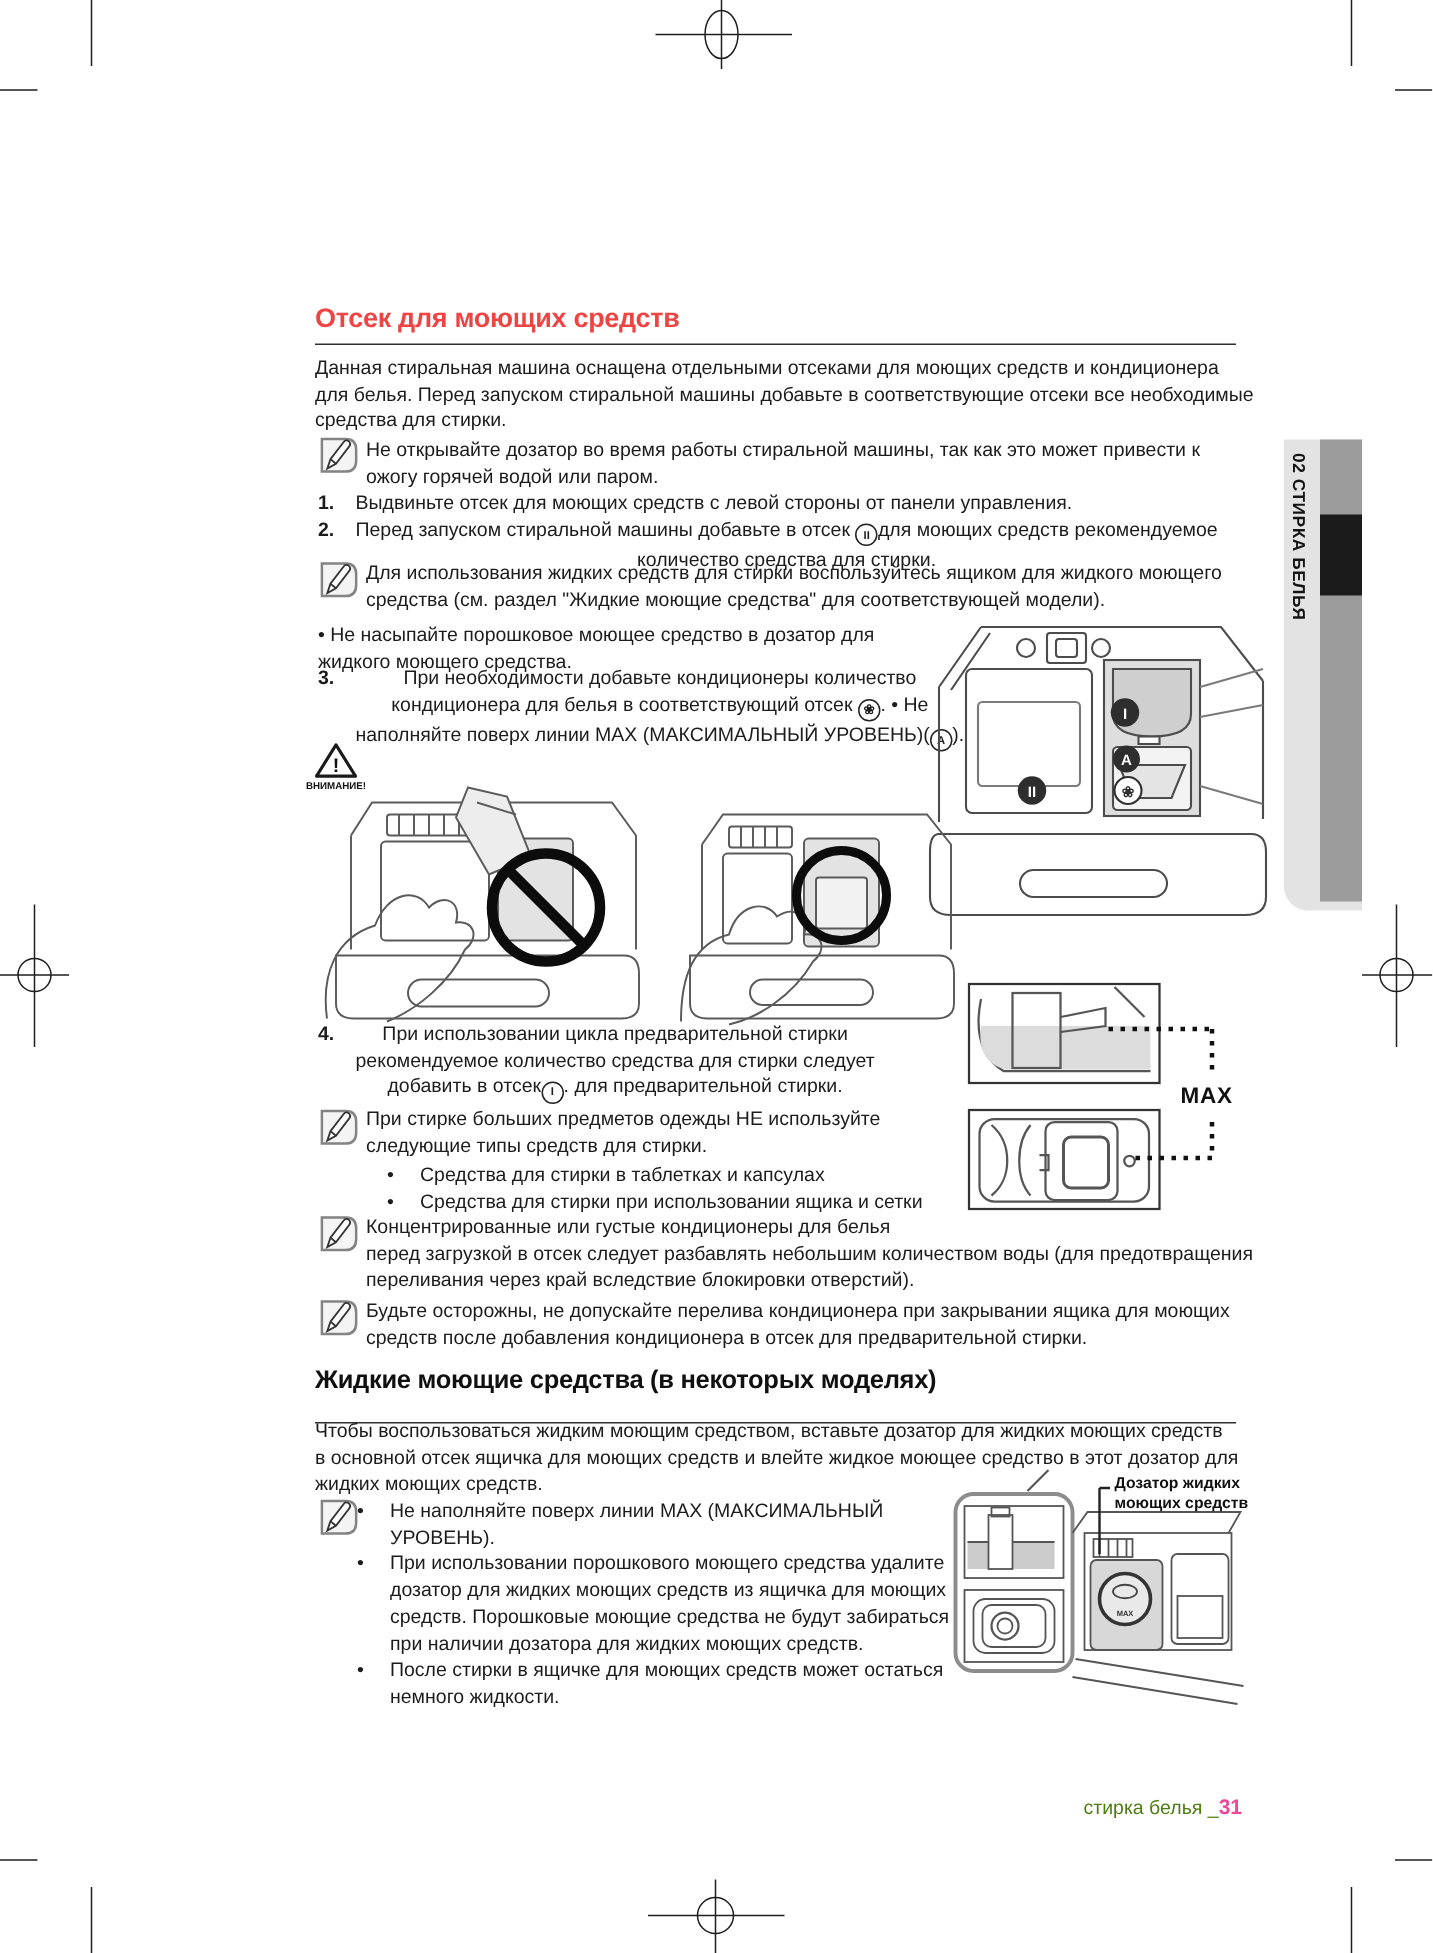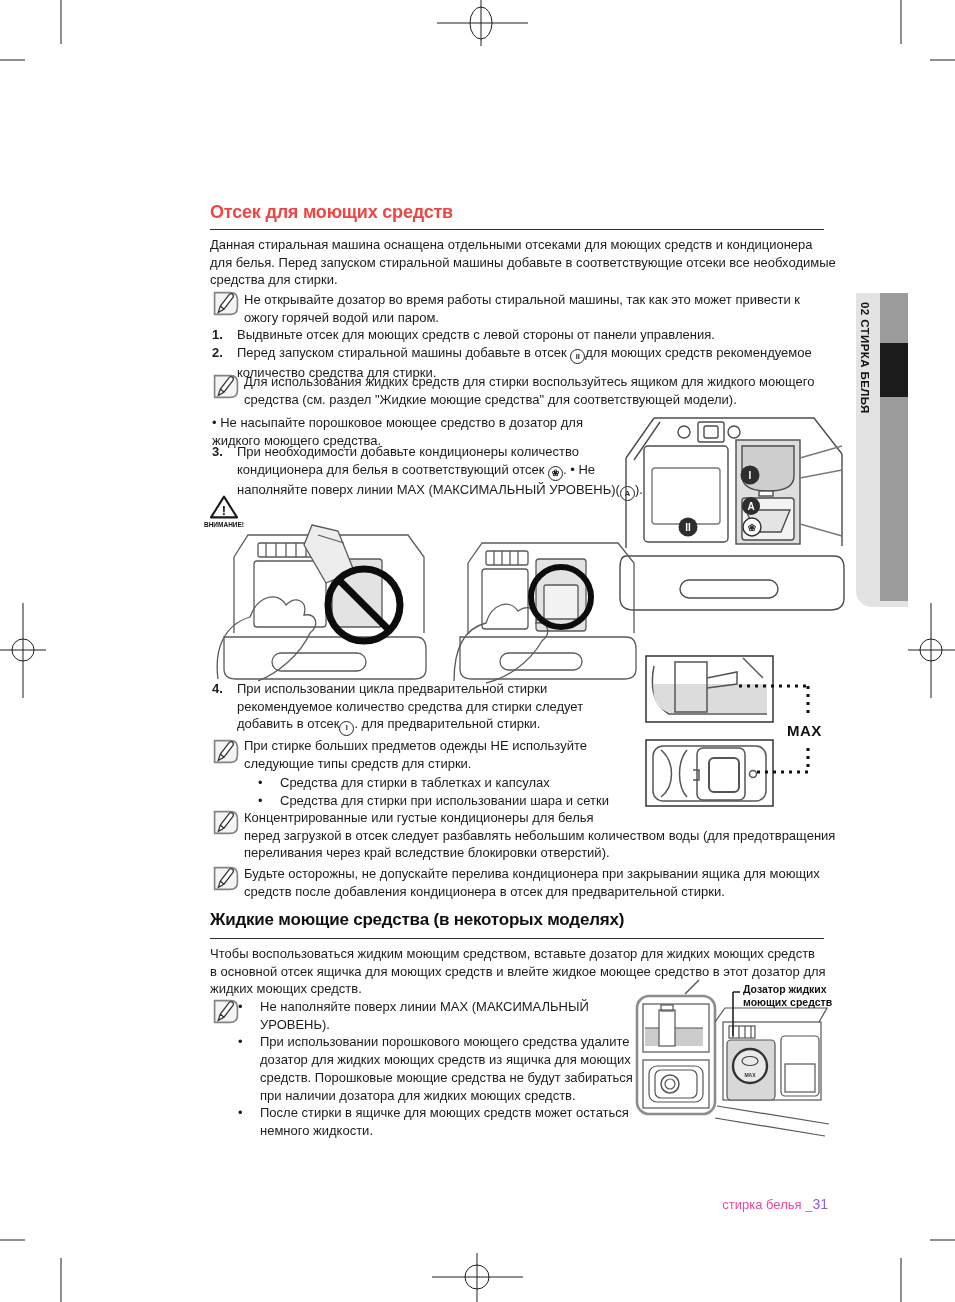--- a/index.html
+++ b/index.html
@@ -3,46 +3,46 @@
 <meta charset="utf-8">
 <style>
   html,body{margin:0;padding:0;background:#fff;}
   #page{position:relative;width:955px;height:1302px;background:#ffffff;overflow:hidden;
         font-family:"Liberation Sans",sans-serif;color:#1c1c1c;}
   .abs{position:absolute;}
   .txt{position:absolute;white-space:pre-line;font-size:13px;line-height:17.7px;color:#1c1c1c;}
   .h1{position:absolute;font-size:18px;font-weight:bold;color:#ef4444;letter-spacing:-0.2px;
       padding-bottom:6px;border-bottom:1.6px solid #2f2f2f;}
   .h2{position:absolute;font-size:17px;font-weight:bold;color:#101010;letter-spacing:-0.2px;
-      padding-bottom:8px;border-bottom:1.6px solid #2f2f2f;}
+      padding-bottom:18px;border-bottom:1.6px solid #2f2f2f;}
   .step{position:absolute;display:flex;}
   .step .num{font-weight:bold;width:25px;flex:none;font-size:13px;line-height:17.7px;}
-  .step .stx{white-space:pre-line;font-size:13px;line-height:17.7px;}
+  .step .stx{white-space:pre-line;font-size:13px;line-height:17.7px;text-align:center;}
   .note-ic{position:absolute;width:27px;height:25px;}
   .circ{display:inline-flex;align-items:center;justify-content:center;width:13px;height:13px;
         border:1.1px solid #222;border-radius:50%;font-size:7.5px;font-weight:bold;line-height:1;
         vertical-align:-2px;background:#fff;}
   .circ.fl{font-size:9px;}
   .dot-list{list-style:none;margin:2px 0 0 0;padding:0;}
   .dot-list li{display:flex;}
   .dot-list .dot{width:22px;flex:none;font-size:13px;line-height:17.7px;}
   .dot-list .dtxt{white-space:pre-line;font-size:13px;line-height:17.7px;}
   .warn-label{position:absolute;font-size:6.5px;font-weight:bold;color:#111;text-align:center;}
   .max-label{position:absolute;font-size:15px;font-weight:bold;color:#111;letter-spacing:0.5px;}
   .disp-label{position:absolute;font-size:10.5px;font-weight:bold;line-height:12.5px;color:#111;}
   .tab{position:absolute;left:856px;top:293px;width:52px;height:314px;}
   .tab-bg{position:absolute;left:0;top:0;width:52px;height:314px;background:#e3e3e3;
           border-bottom-left-radius:16px;}
   .tab-strip{position:absolute;right:0;top:0;width:28px;height:308px;background:#9b9b9b;}
   .tab-black{position:absolute;right:0;top:50px;width:28px;height:54px;background:#1b1b1b;}
   .tab-label{position:absolute;left:3px;top:9px;writing-mode:vertical-rl;white-space:nowrap;
              font-size:11.5px;font-weight:bold;letter-spacing:0.4px;color:#141414;}
   .footer{position:absolute;left:560px;top:1196px;width:268px;text-align:right;font-size:13px;}
-  .footer .pfx{color:#ec4899;}
-  .footer .pg{color:#8b5cf6;font-weight:normal;font-size:14px;}
+  .footer .pfx{color:#4d7c0f;}
+  .footer .pg{color:#ec4899;font-weight:bold;font-size:14px;}
   svg{position:absolute;overflow:visible;}
   .lbl{font:bold 10px "Liberation Sans",sans-serif;fill:#fff;text-anchor:middle;}
   .lbl-dark{font:bold 10px "Liberation Sans",sans-serif;fill:#2e2e2e;text-anchor:middle;}
 </style>
 </head>
 <body>
 
 <div id="page">
 
   <svg style="left:0;top:0" width="955" height="1302" viewBox="0 0 955 1302">
@@ -190,21 +190,21 @@
   <div class="abs" style="left:244px;top:737px;width:430px">
     <div class="txt" style="position:static">При стирке больших предметов одежды НЕ используйте
 следующие типы средств для стирки.</div>
     <ul class="dot-list" style="padding-left:14px">
       <li>
           <span class="dot">•</span>
           <span class="dtxt">Средства для стирки в таблетках и капсулах</span>
         </li>
       <li>
           <span class="dot">•</span>
-          <span class="dtxt">Средства для стирки при использовании шара и сетки</span>
+          <span class="dtxt">Средства для стирки при использовании ящика и сетки</span>
         </li>
     </ul>
   </div>
 
   <svg style="left:645px;top:652px" width="170" height="158" viewBox="0 0 170 158">
     <g fill="none" stroke="#333" stroke-width="1.5">
       <rect x="1" y="4" width="127" height="66" fill="#fff"></rect>
       <path d="M9,14 C5,34 8,52 24,62 H122" stroke="#555"></path>
       <path d="M9,32 C7,48 12,58 26,61 H122 V32 Z" fill="#dcdcdc" stroke="none"></path>
       <rect x="30" y="10" width="32" height="50" stroke="#555"></rect>

